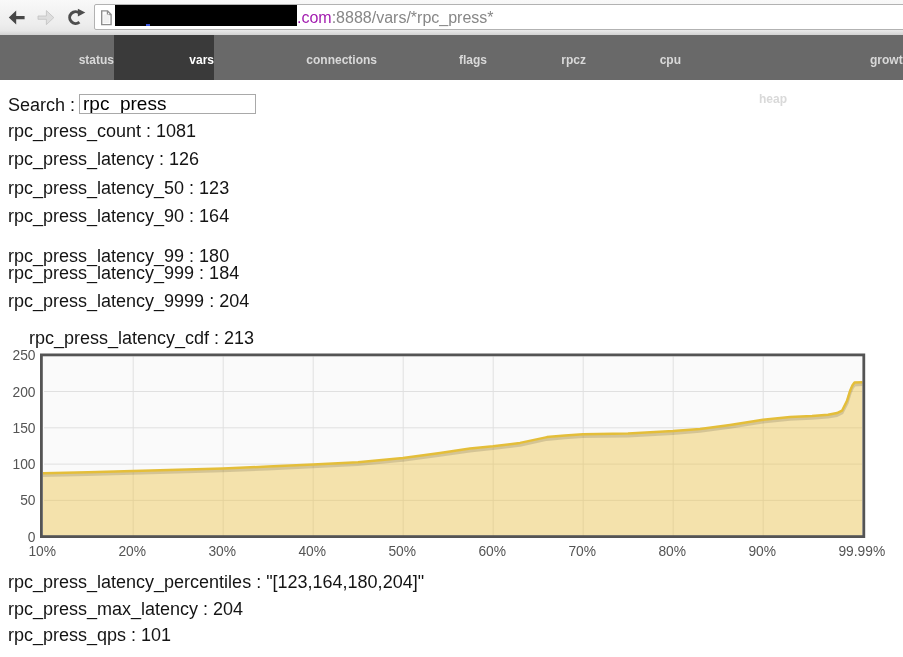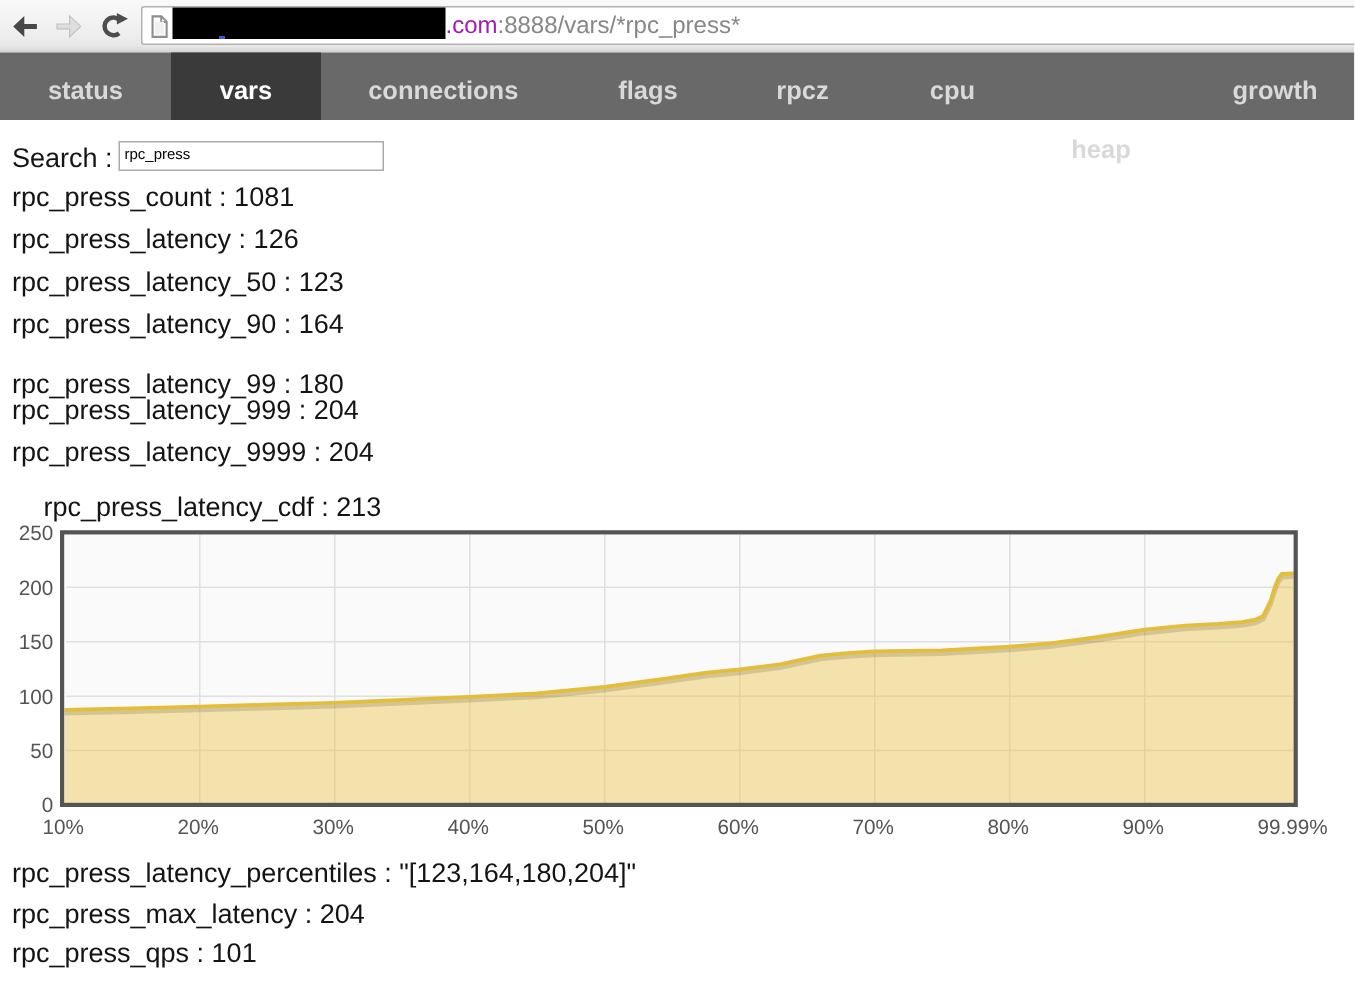--- a/index.html
+++ b/index.html
@@ -5,25 +5,25 @@
 html,body{margin:0;padding:0;background:#fff;font-family:"Liberation Sans",sans-serif;}
 #page{position:relative;width:903px;height:657px;overflow:hidden;background:#fff;}
 
 #toolbar{position:absolute;left:0;top:0;width:903px;height:35px;background:linear-gradient(#f9f9f9 0%,#ededed 70%,#e7e7e7 88%,#d2d2d2 100%);}
 #urlbar{position:absolute;left:94px;top:4px;width:815px;height:23.5px;background:#fff;border:1px solid #b2b2b2;border-radius:2px;}
 #redact{position:absolute;left:114.5px;top:5px;width:182.5px;height:20.5px;background:#000;}
 #urltext{position:absolute;left:297px;top:9px;font-size:16px;color:#878787;white-space:pre;}
 #urltext b{color:#a21caf;font-weight:normal;}
 
 #navbar{position:absolute;left:0;top:35px;width:903px;height:45px;background:#696969;}
-.tab{position:absolute;top:0;height:45px;line-height:51px;text-align:center;font-weight:bold;font-size:17px;color:#d9d9d9;}
+.tab{position:absolute;top:0;height:45px;line-height:51px;text-align:right;font-weight:bold;font-size:12px;color:#d9d9d9;}
 #tab-vars{background:#3a3a3a;color:#fff;}
 
 .line{position:absolute;left:8px;font-size:18px;color:#141414;white-space:pre;}
-#search-input{position:absolute;left:79px;top:94px;width:172px;height:18px;border:1px solid #a9a9a9;background:#fff;font-size:10px;color:#000;padding:0 0 0 3px;line-height:18px;}
+#search-input{position:absolute;left:79px;top:94px;width:172px;height:18px;border:1px solid #a9a9a9;background:#fff;font-size:19px;color:#000;padding:0 0 0 3px;line-height:18px;}
 </style>
 </head>
 <body>
 <div id="page">
   <div id="toolbar">
     <svg width="903" height="32" style="position:absolute;left:0;top:0">
       <path d="M 8.8 17.6 L 16.2 10.6 L 16.2 16.0 L 24.6 16.0 L 24.6 19.3 L 16.2 19.3 L 16.2 24.6 Z" fill="#474747"></path>
       <path d="M 53.8 17.6 L 46.4 10.6 L 46.4 16.0 L 38.0 16.0 L 38.0 19.3 L 46.4 19.3 L 46.4 24.6 Z" fill="#dedede" stroke="#c2c2c2" stroke-width="0.8"></path>
       <path d="M 79.4 22.1 A 5.9 5.9 0 1 1 79.6 13.2" fill="none" stroke="#4d4d4d" stroke-width="3"></path>
       <path d="M 77.9 16.4 L 77.9 8.7 L 85.3 12.5 Z" fill="#4d4d4d"></path>
@@ -48,21 +48,21 @@
     <div class="tab" id="tab-heap" style="left:681px;width:106px;margin-top:39px;">heap</div>
     <div class="tab" id="tab-growth" style="left:790px;width:120px;">growth</div>
   </div>
   <div class="line" id="l-search" style="top:95px;">Search : </div>
   <input id="search-input" value="rpc_press" style="">
   <div class="line" style="top:120.6px;">rpc_press_count : 1081</div>
   <div class="line" style="top:149.1px;">rpc_press_latency : 126</div>
   <div class="line" style="top:177.6px;">rpc_press_latency_50 : 123</div>
   <div class="line" style="top:206.1px;">rpc_press_latency_90 : 164</div>
   <div class="line" style="top:234.1px;margin-top:12px;">rpc_press_latency_99 : 180</div>
-  <div class="line" style="top:262.6px;">rpc_press_latency_999 : 204</div>
+  <div class="line" style="top:262.6px;">rpc_press_latency_999 : 184</div>
   <div class="line" style="top:291.1px;">rpc_press_latency_9999 : 204</div>
   <div class="line" style="top:328px;margin-left:21px;">rpc_press_latency_cdf : 213</div>
   <svg id="chart" width="903" height="230" style="position:absolute;left:0;top:343px" font-family="Liberation Sans, sans-serif">
     <g transform="translate(0,-343)">
       <rect x="43" y="355.5" width="819.5" height="180.3" fill="#fafafa"></rect>
       <g stroke="#e0e0e0" stroke-width="1">
 <line x1="133.2" y1="356.5" x2="133.2" y2="535.8"></line>
 <line x1="223.2" y1="356.5" x2="223.2" y2="535.8"></line>
 <line x1="313.2" y1="356.5" x2="313.2" y2="535.8"></line>
 <line x1="403.2" y1="356.5" x2="403.2" y2="535.8"></line>

